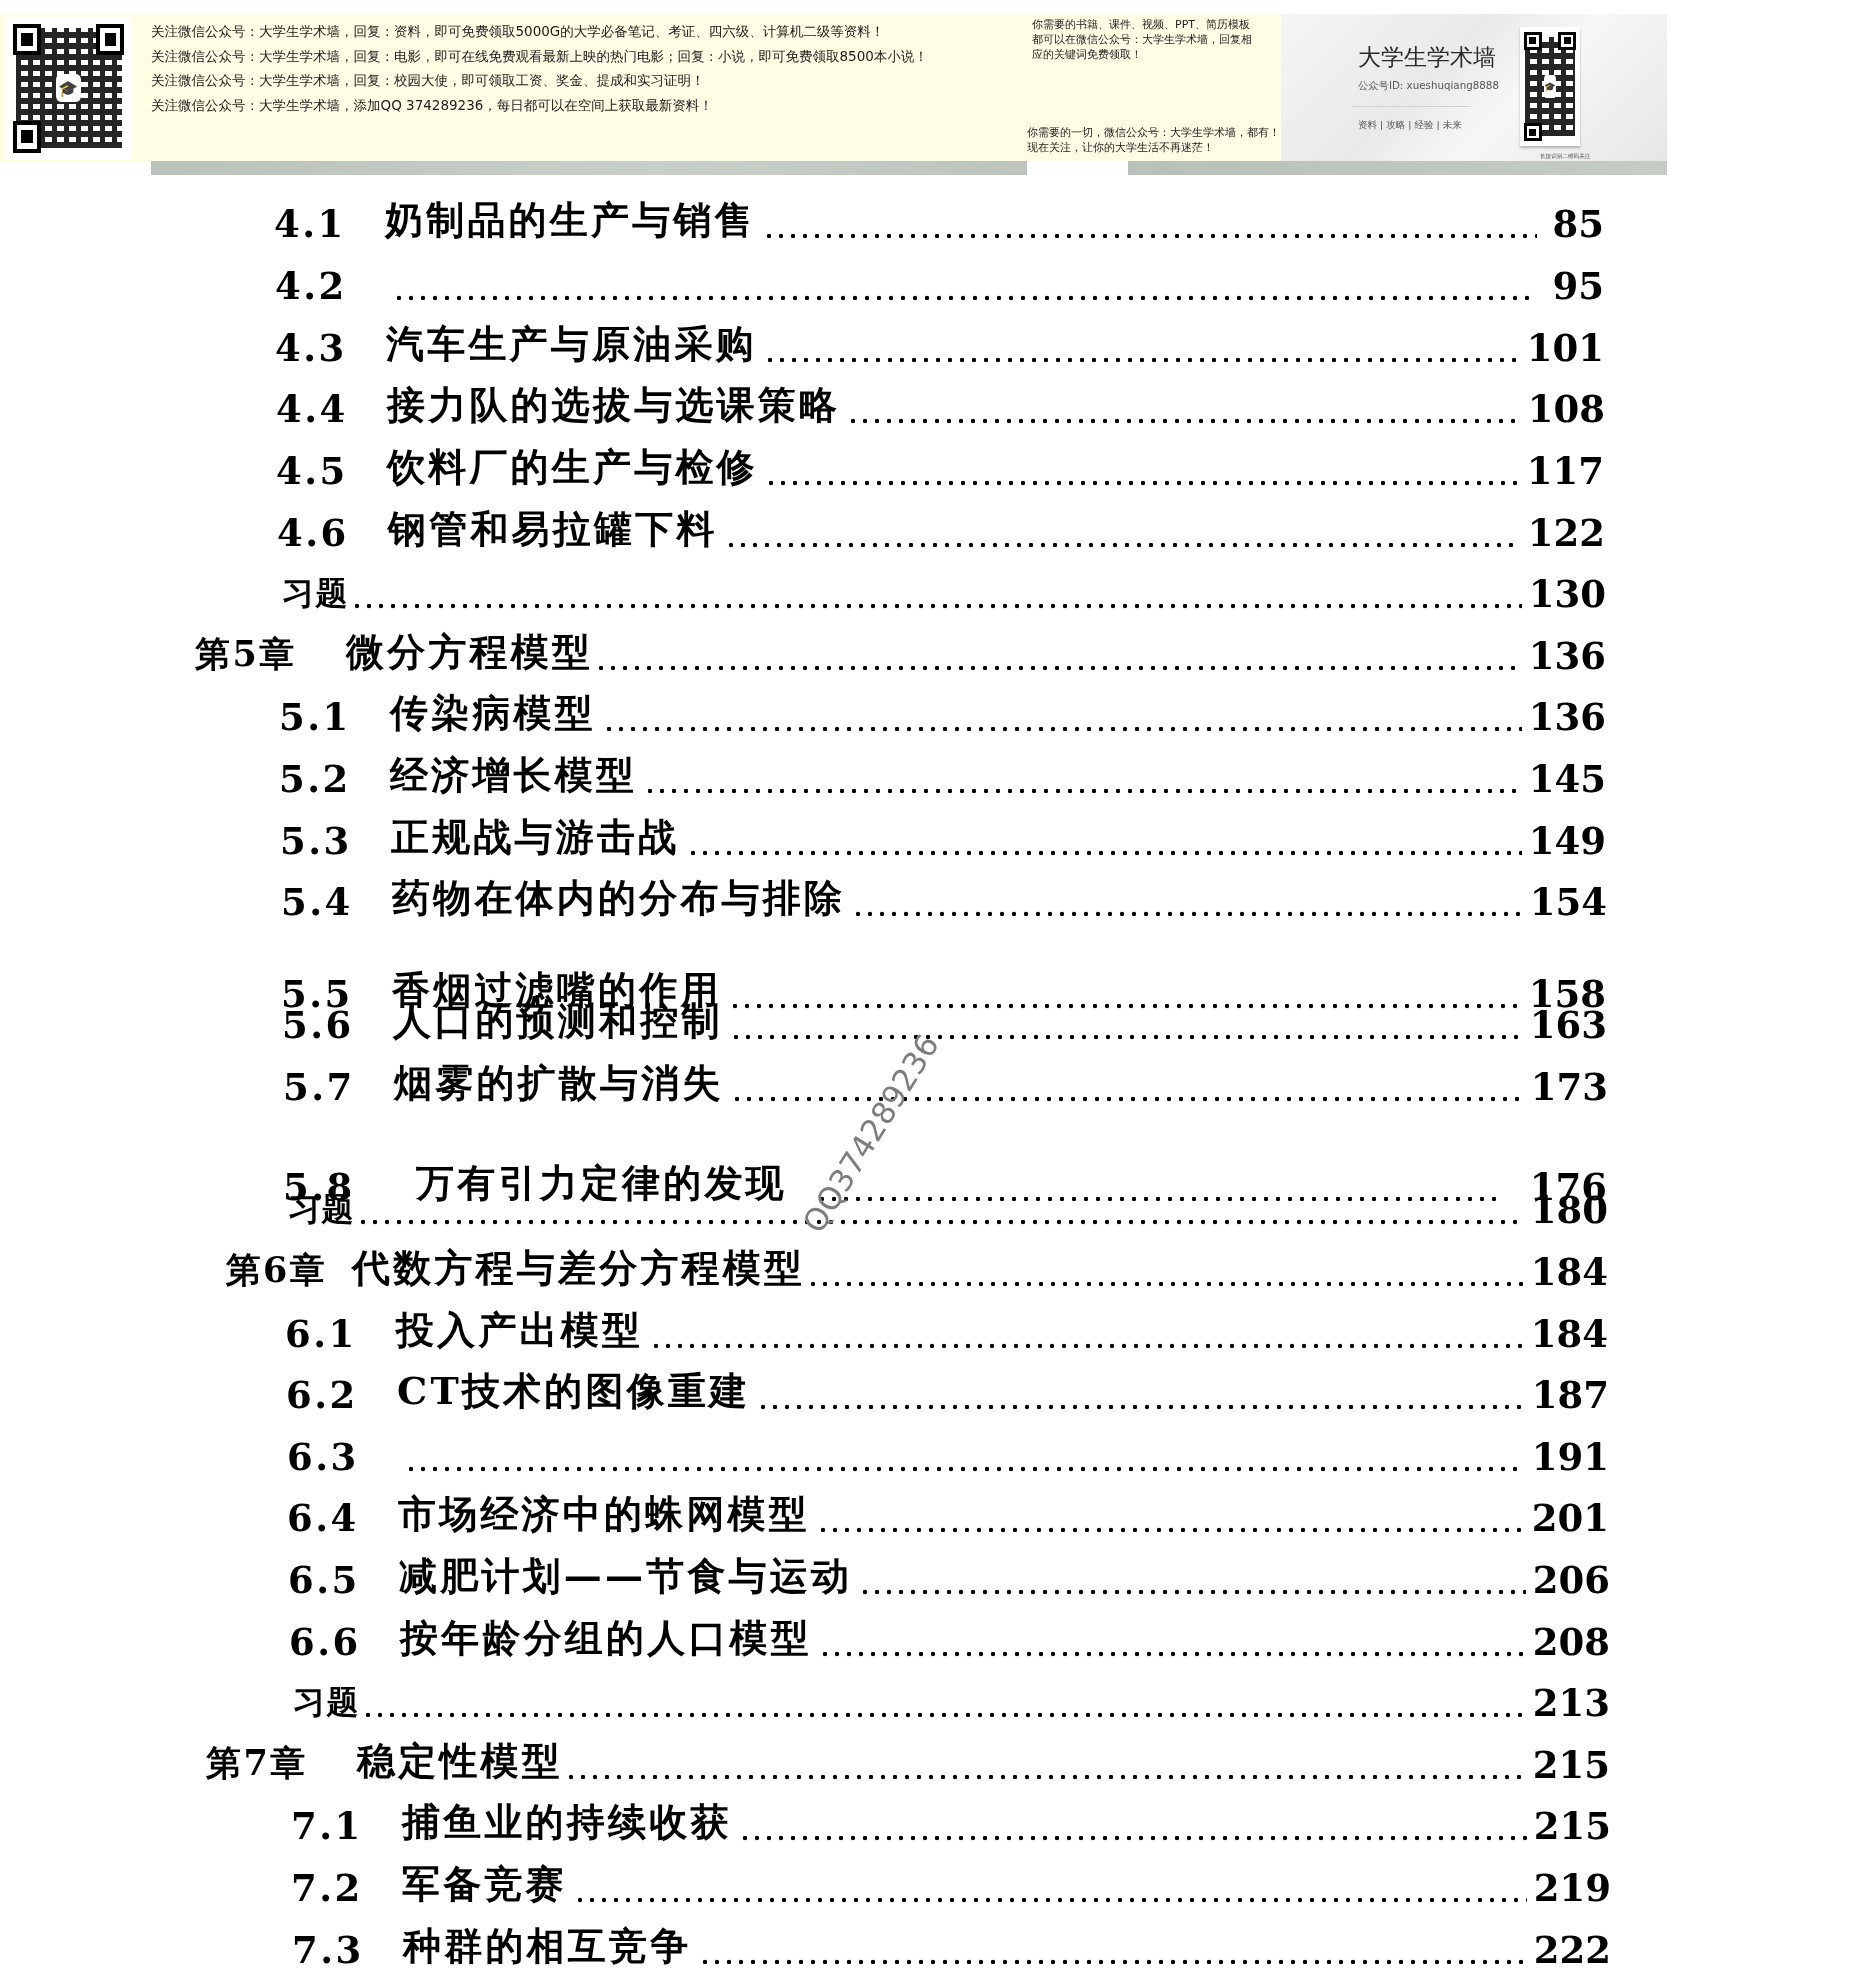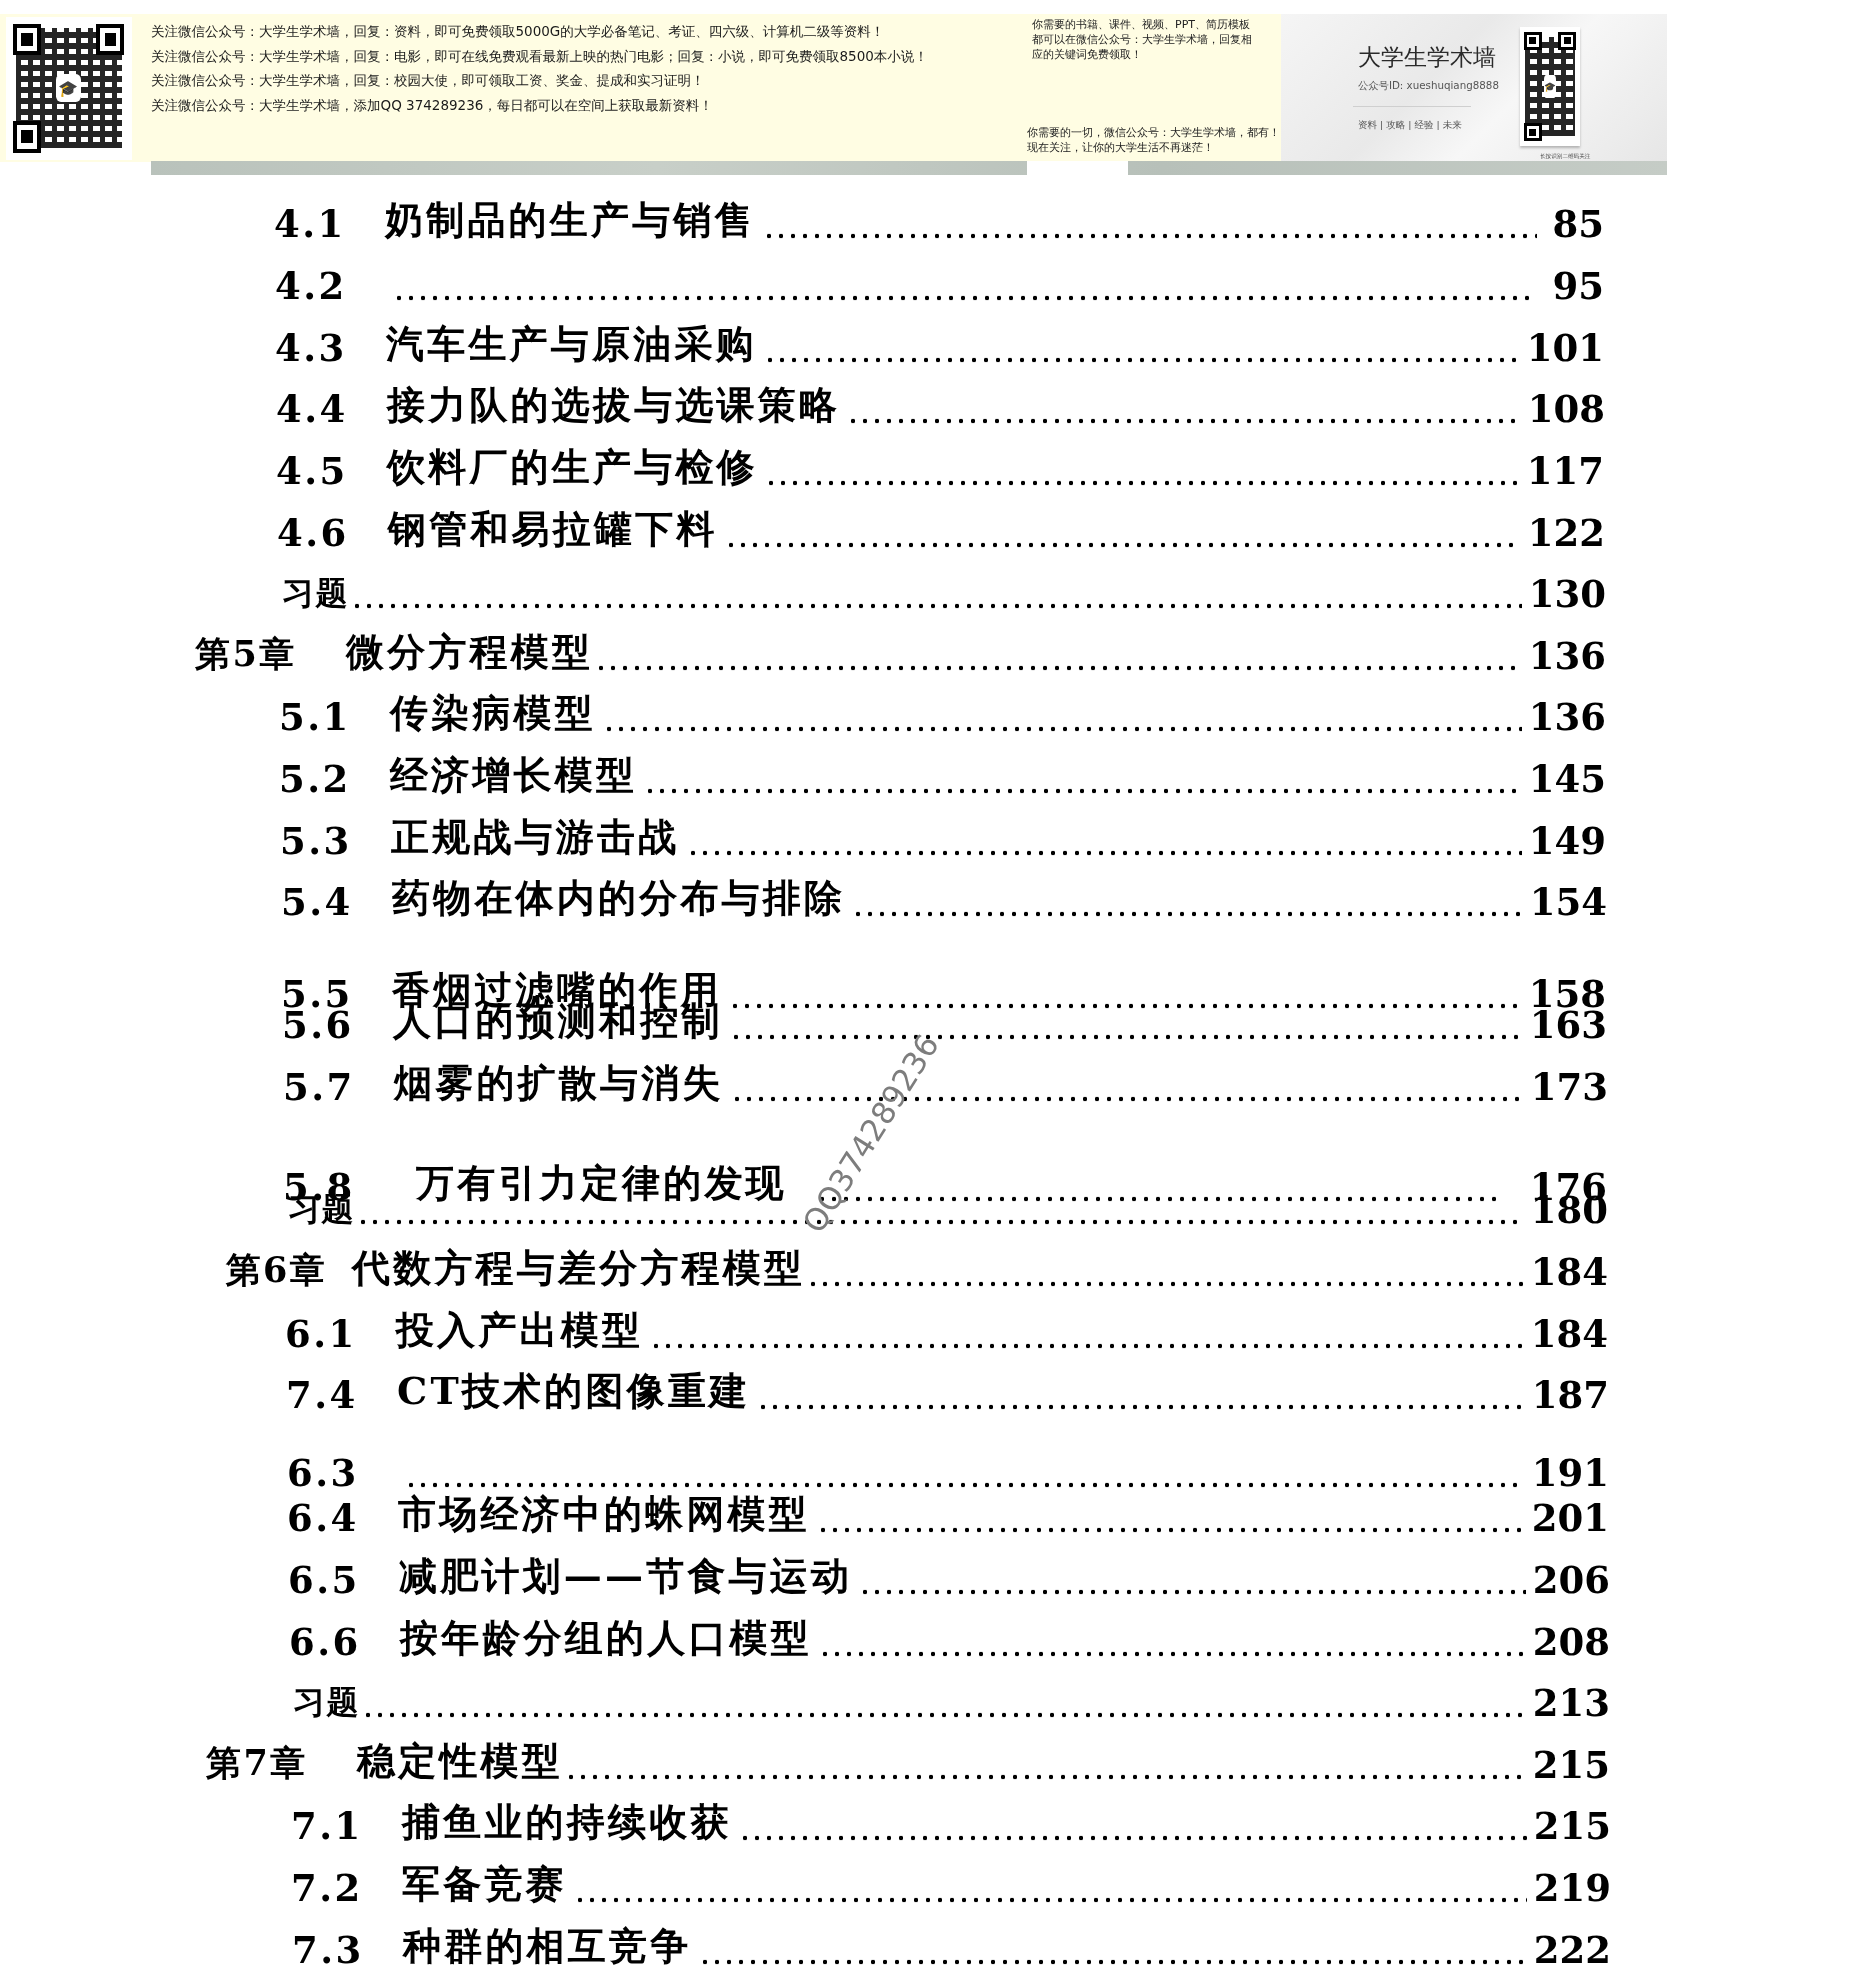--- a/index.html
+++ b/index.html
@@ -203,26 +203,26 @@
       <span class="toc-leader" style="margin-left: 1.6px;"></span>
       <span class="toc-page">184</span>
     </div>
     <div class="toc-row" style="left: 285px; top: 1308px; width: 1323px;">
       <span class="toc-num" style="width: 111px;">6.1</span>
       <span class="toc-title">投入产出模型</span>
       <span class="toc-leader"></span>
       <span class="toc-page">184</span>
     </div>
     <div class="toc-row" style="left: 286px; top: 1369px; width: 1323px;">
-      <span class="toc-num" style="width: 111px;">7.4</span>
+      <span class="toc-num" style="width: 111px;">6.2</span>
       <span class="toc-title">CT技术的图像重建</span>
       <span class="toc-leader"></span>
       <span class="toc-page">187</span>
     </div>
-    <div class="toc-row" style="left: 287px; top: 1431px; width: 1322px; margin-top: 16px;">
+    <div class="toc-row" style="left: 287px; top: 1431px; width: 1322px;">
       <span class="toc-num" style="width: 111px;">6.3</span>
       <span class="toc-leader"></span>
       <span class="toc-page">191</span>
     </div>
     <div class="toc-row" style="left: 287px; top: 1492px; width: 1322px;">
       <span class="toc-num" style="width: 111px;">6.4</span>
       <span class="toc-title">市场经济中的蛛网模型</span>
       <span class="toc-leader"></span>
       <span class="toc-page">201</span>
     </div>

